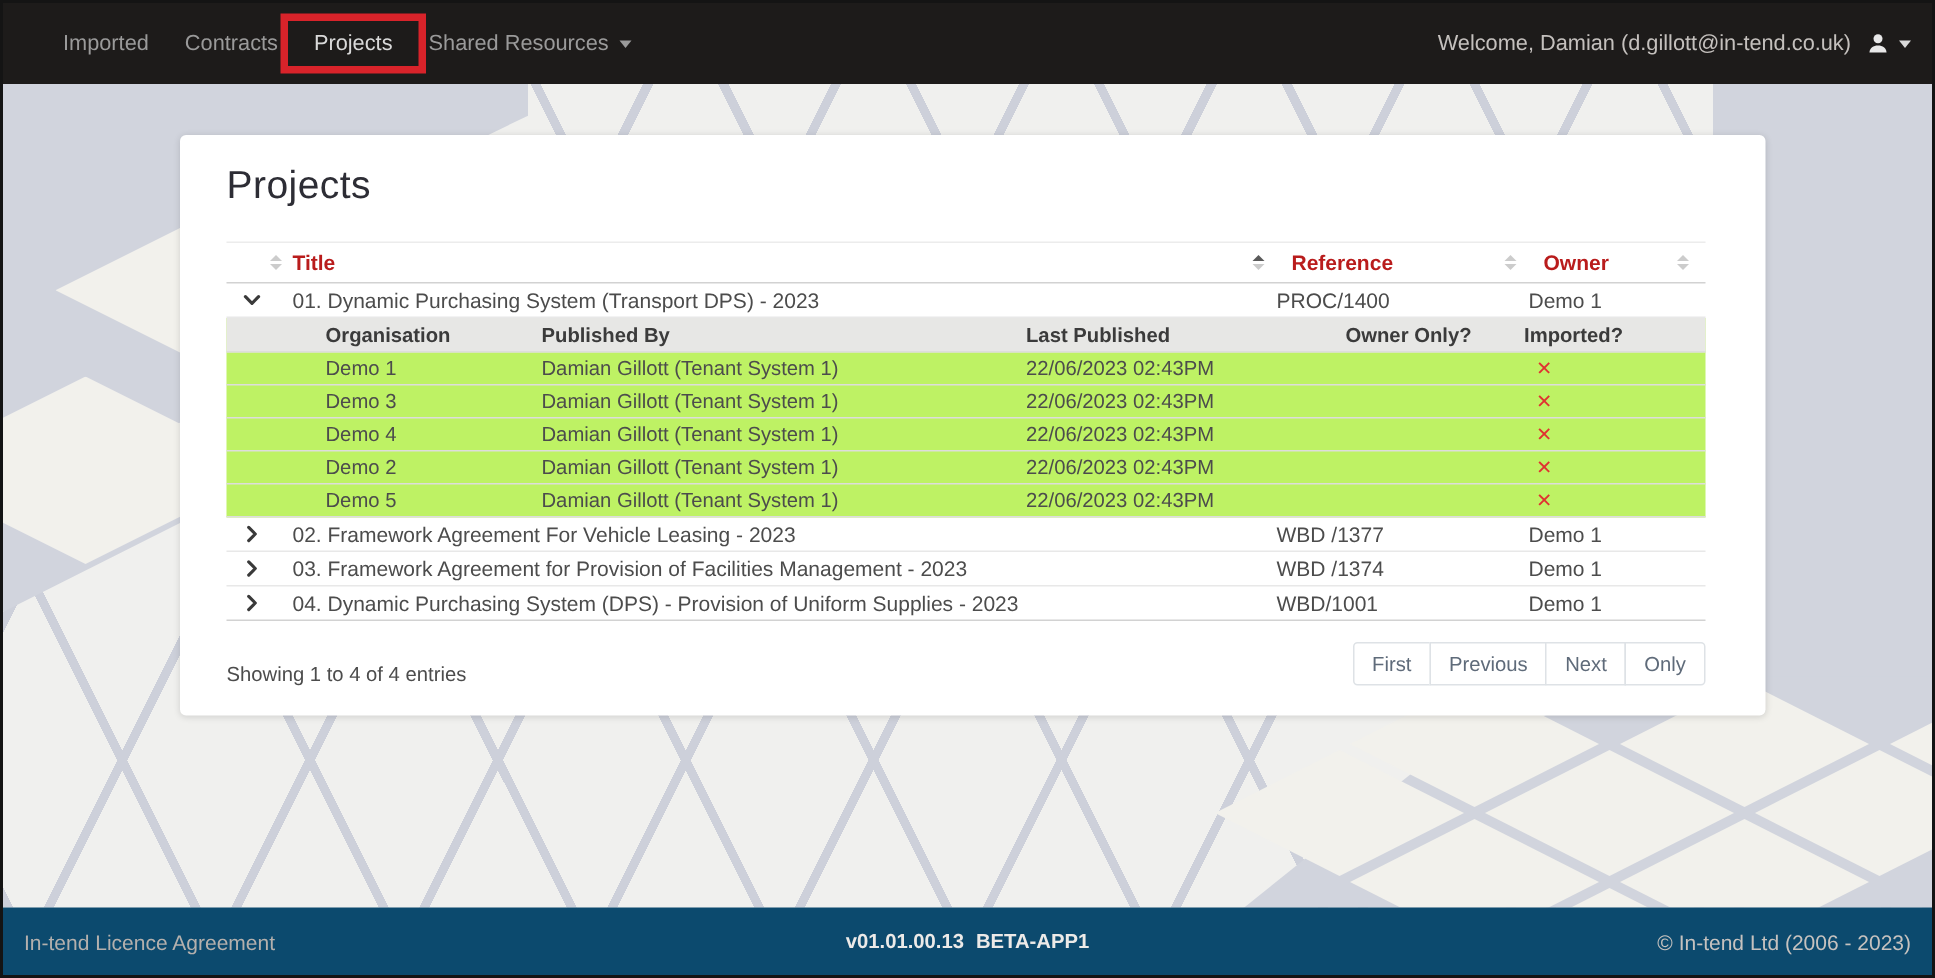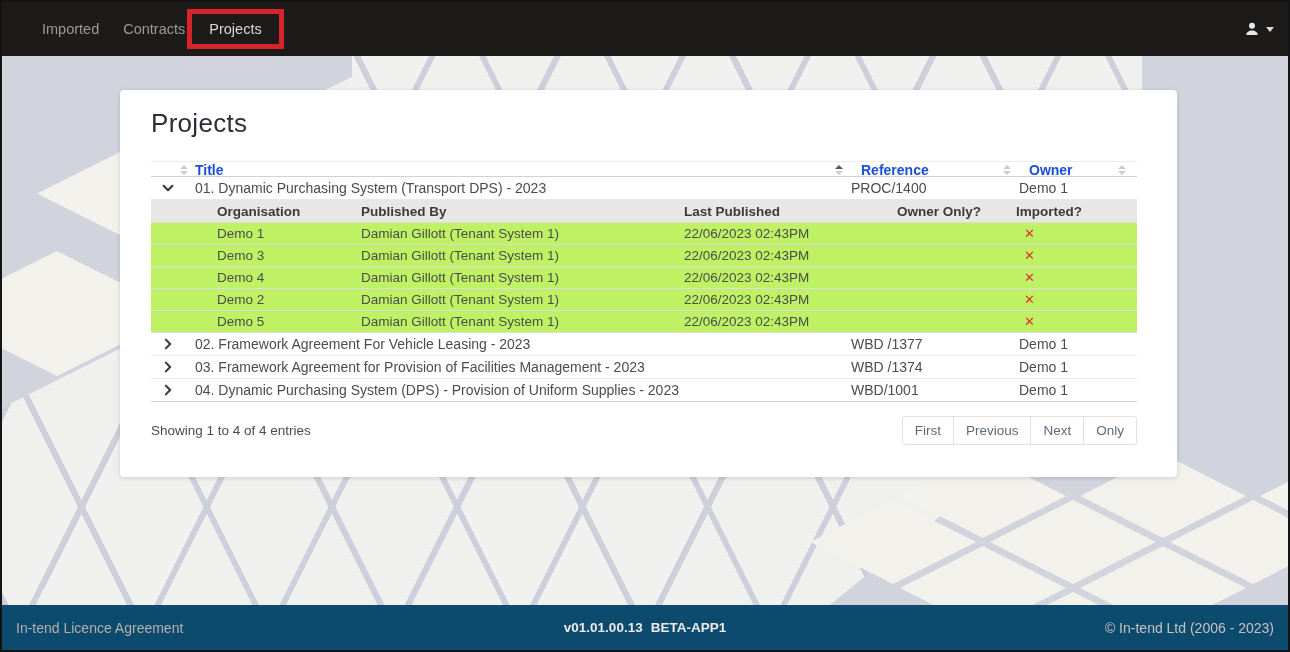--- a/index.html
+++ b/index.html
@@ -37,21 +37,21 @@
     clip-path: polygon(30% 30%, 62% 0, 100% 0, 100% 100%, 0 100%); }
   .diamond { position: absolute; clip-path: polygon(50% 0, 100% 50%, 50% 100%, 0 50%); background: #f2f1ec; }
 
   
   .card { position: absolute; left: 118px; top: 34px; width: 1057px; height: 387px; background: #ffffff; border-radius: 4px; box-shadow: 0 1px 5px rgba(0,0,0,0.14); padding: 14px 40px 0 31px; }
   .page-title { font-size: 26px; font-weight: 500; color: #2d2d35; letter-spacing: 0.3px; margin: 4px 0 22px 0; }
 
   
   .tbl { width: 986px; font-size: 14px; color: #4c4c4c; }
   .trow { display: grid; grid-template-columns: 44px 640px 168px 104px 30px; align-items: center; height: 23px; border-bottom: 1px solid #e8e8e8; }
-  .thead { border-top: 1px solid #ececec; border-bottom: 1px solid #d2d2d2; font-weight: bold; color: #1d4ed8; height: 16px; }
+  .thead { border-top: 1px solid #ececec; border-bottom: 1px solid #d2d2d2; font-weight: bold; color: #b91c1c; height: 28px; }
   .c-ref, .c-owner { padding-left: 16px; }
   .thead .c-ref, .thead .c-owner { padding-left: 0; display: flex; align-items: center; gap: 18px; }
   .c-exp { display: flex; align-items: center; justify-content: flex-start; padding-left: 10px; }
   .thead .c-exp { justify-content: flex-end; padding-right: 7px; }
   .c-sort-only { display: flex; justify-content: center; }
   .tbl-bottom { border-bottom: 1px solid #d2d2d2; }
 
   .sort { display: inline-flex; flex-direction: column; gap: 2px; }
   .sort i { display: block; width: 0; height: 0; border-left: 4px solid transparent; border-right: 4px solid transparent; }
   .sort .up { border-bottom: 4px solid #cccccc; }
@@ -60,21 +60,21 @@
 
   .chev { display: inline-flex; cursor: pointer; }
 
   
   .subtbl { background: #bef264; font-size: 13.5px; color: #4c4c4c; }
   .subrow { display: grid; grid-template-columns: 66px 144px 323px 213px 119px 121px; align-items: center; height: 22px; border-bottom: 1px solid #dddddc; }
   .subhead { font-weight: bold; color: #3b3b3b; height: 23px; background: #e7e7e5; }
   .cross { color: #e03131; font-weight: bold; font-size: 13px; padding-left: 8px; }
 
   
-  .tbl-footer { width: 986px; display: flex; justify-content: space-between; align-items: center; margin-top: 14px; }
+  .tbl-footer { width: 986px; display: flex; justify-content: space-between; align-items: flex-end; margin-top: 14px; }
   .showing { font-size: 13.5px; color: #4c4c4c; }
   .pager { display: flex; }
   .pg-btn { border: 1px solid #dee2e6; background: #fff; color: #5f6b7a; font-size: 13.5px; font-family: inherit; padding: 6px 12px; margin-left: -1px; cursor: pointer; }
   .pg-btn:first-child { border-radius: 3px 0 0 3px; margin-left: 0; }
   .pg-btn:last-child { border-radius: 0 3px 3px 0; }
 
   
   .footer { height: 45px; background: #0c4a6e; flex-shrink: 0; display: flex; align-items: center; padding: 0 14px; position: relative; }
   .footer-left { color: #b4b0ad; font-size: 14px; cursor: pointer; }
   .footer-center { position: absolute; left: 0; right: 0; text-align: center; color: #eceae8; font-size: 13.5px; pointer-events: none; }
@@ -91,22 +91,27 @@
       <li class="nav-item">
           <span>Imported</span>
         </li>
       <li class="nav-item">
           <span>Contracts</span>
         </li>
       <li class="nav-item active">
         <span>Projects</span>
         <span class="annotation-box"></span>
       </li>
+      <li class="nav-item">
+        <span>Shared Resources</span>
+        <span class="caret"></span>
+      </li>
     </ul>
     <div class="nav-right">
+      <span>Welcome, Damian (d.gillott@in-tend.co.uk)</span>
       <span class="user-btn">
         <svg width="16" height="16" viewBox="0 0 16 16" fill="#e8e8e8">
             <circle cx="8" cy="4.8" r="3"></circle>
             <path d="M2.3 14c.2-3 2.6-4.6 5.7-4.6s5.5 1.6 5.7 4.6z"></path>
           </svg>
         <span class="caret"></span>
       </span>
     </div>
   </nav>
 

